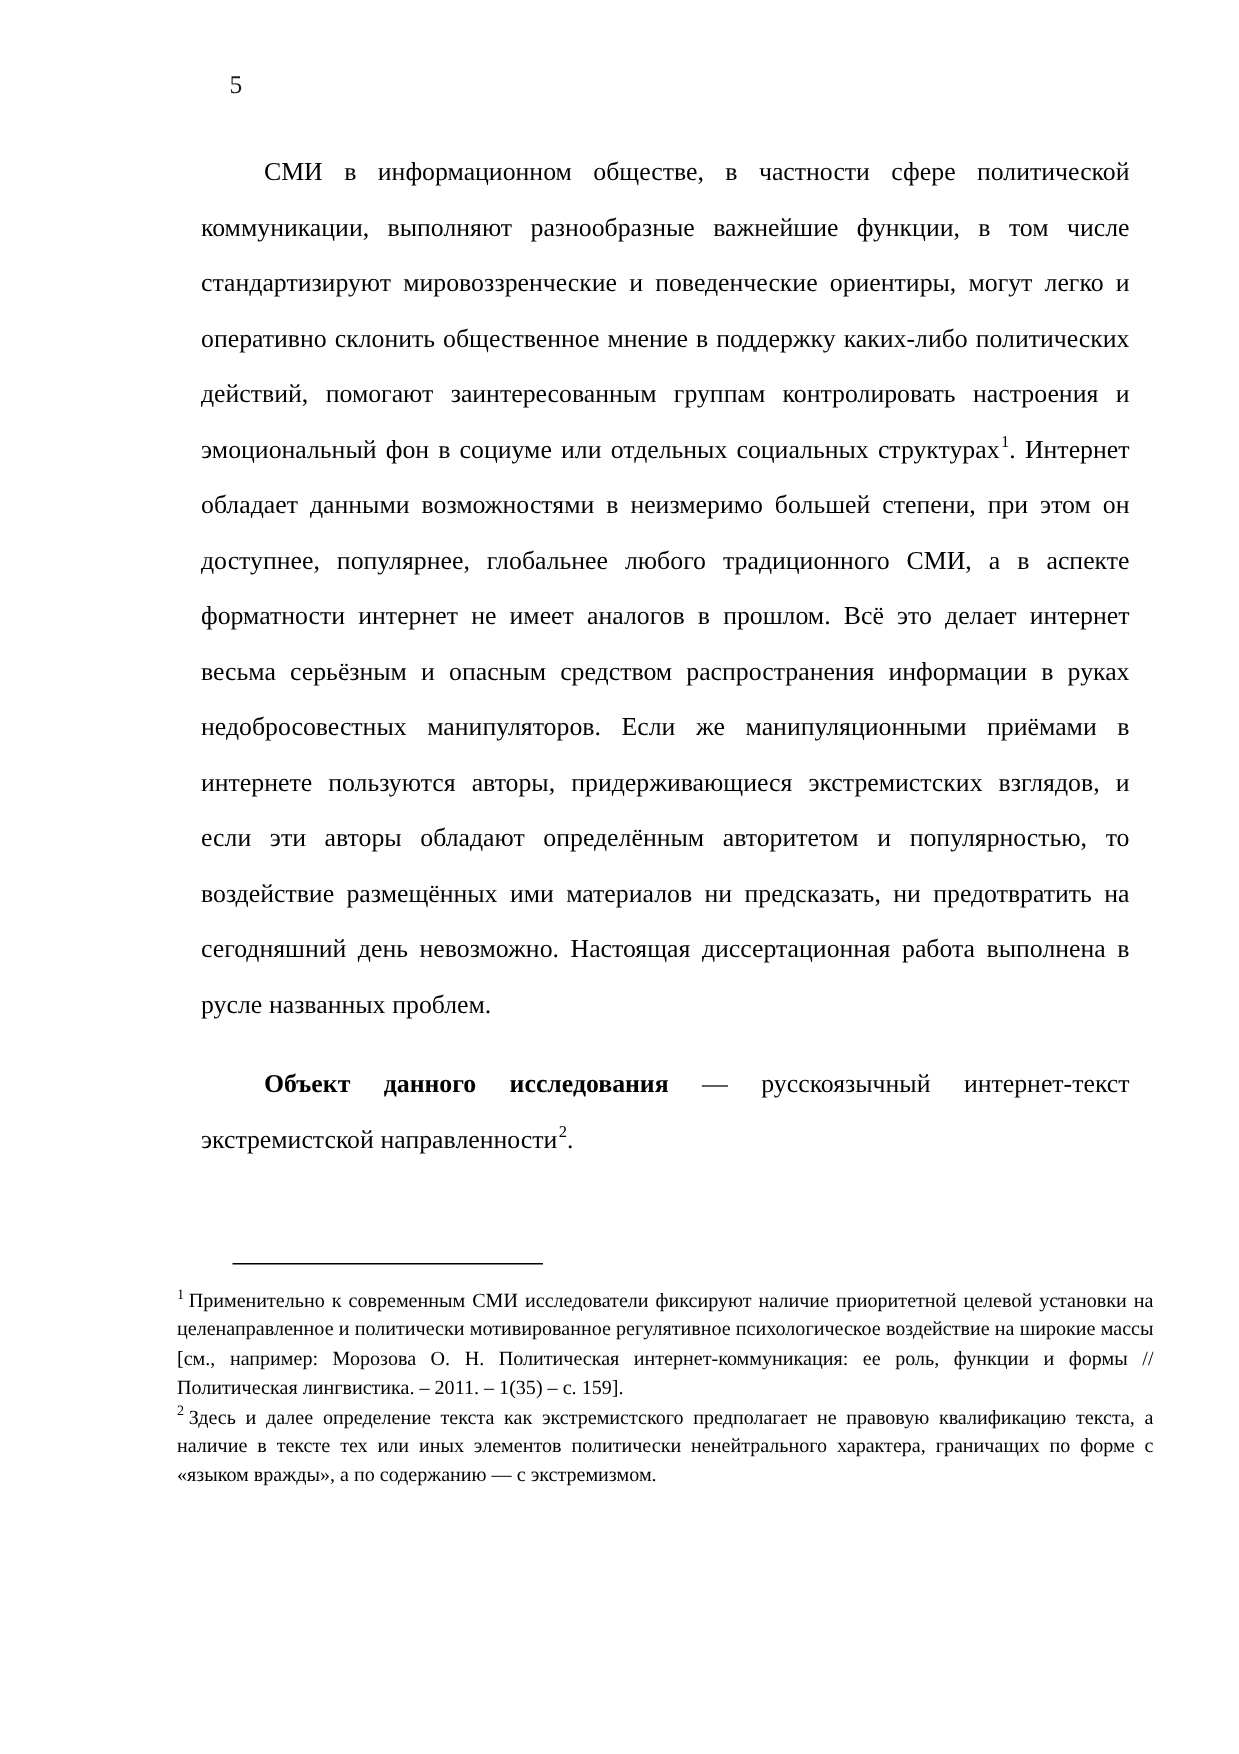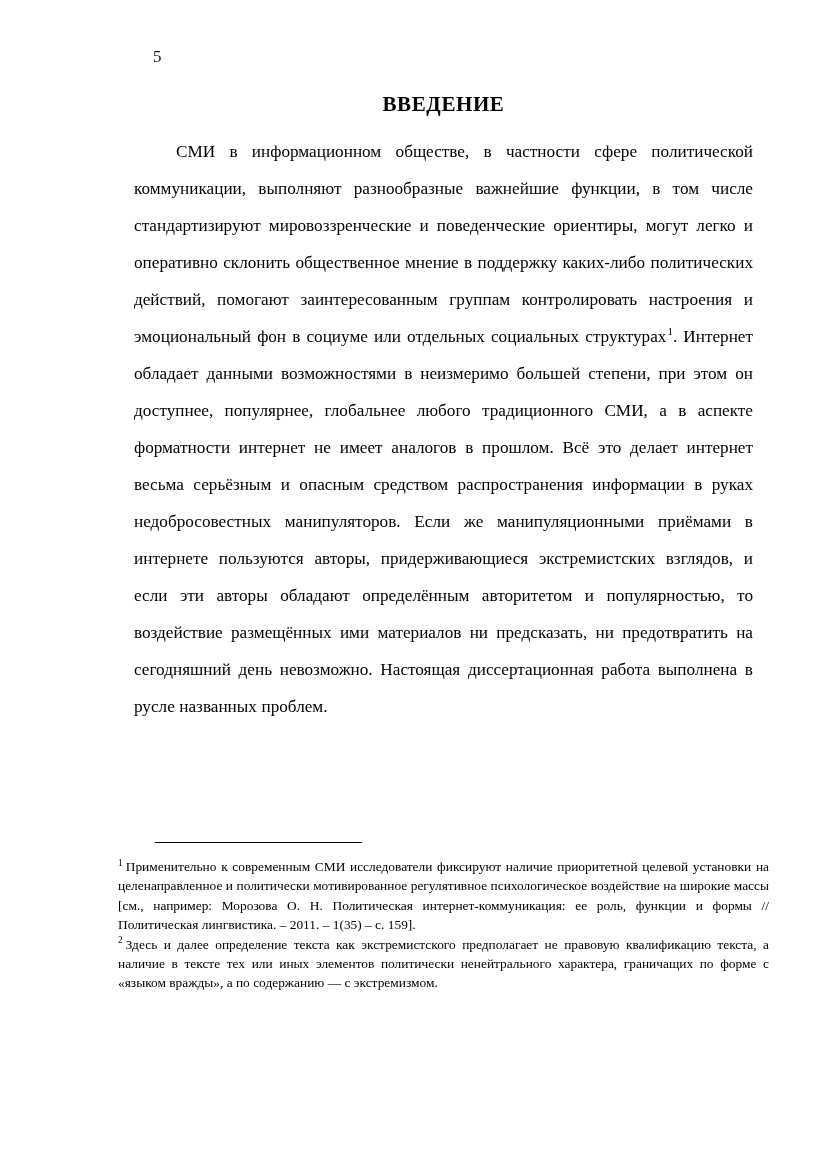--- a/index.html
+++ b/index.html
@@ -99,24 +99,24 @@
 </style>
 </head>
 <body>
 
 <div class="page">
 
   <div class="page-number">5</div>
 
   <div class="content">
 
-    <h1 class="doc-title">ВВЕДЕНИЕ</h1>
 
     <p class="body-par first"><span>СМИ в информационном обществе, в частности сфере политической коммуникации, выполняют разнообразные важнейшие функции, в том числе стандартизируют мировоззренческие и поведенческие ориентиры, могут легко и оперативно склонить общественное мнение в поддержку каких-либо политических действий, помогают заинтересованным группам контролировать настроения и эмоциональный фон в социуме или отдельных социальных структурах</span><sup class="fn-ref">1</sup><span>. Интернет обладает данными возможностями в неизмеримо большей степени, при этом он доступнее, популярнее, глобальнее любого традиционного СМИ, а в аспекте форматности интернет не имеет аналогов в прошлом. Всё это делает интернет весьма серьёзным и опасным средством распространения информации в руках недобросовестных манипуляторов. Если же манипуляционными приёмами в интернете пользуются авторы, придерживающиеся экстремистских взглядов, и если эти авторы обладают определённым авторитетом и популярностью, то воздействие размещённых ими материалов ни предсказать, ни предотвратить на сегодняшний день невозможно. Настоящая диссертационная работа выполнена в русле названных проблем.</span></p>
 
+    <p class="body-par"><b>Объект данного исследования</b><span> — русскоязычный интернет-текст экстремистской направленности</span><sup class="fn-ref">2</sup><span>.</span></p>
 
 
   </div>
 
   <div class="footnotes">
     <hr class="fn-rule">
 
     <p class="fn"><sup>1</sup><span>Применительно к современным СМИ исследователи фиксируют наличие приоритетной целевой установки на целенаправленное и политически мотивированное регулятивное психологическое воздействие на широкие массы [см., например: Морозова О. Н. Политическая интернет-коммуникация: ее роль, функции и формы // Политическая лингвистика. – 2011. – 1(35) – с. 159].</span></p>
 
     <p class="fn"><sup>2</sup><span>Здесь и далее определение текста как экстремистского предполагает не правовую квалификацию текста, а наличие в тексте тех или иных элементов политически ненейтрального характера, граничащих по форме с «языком вражды», а по содержанию — с экстремизмом.</span></p>

